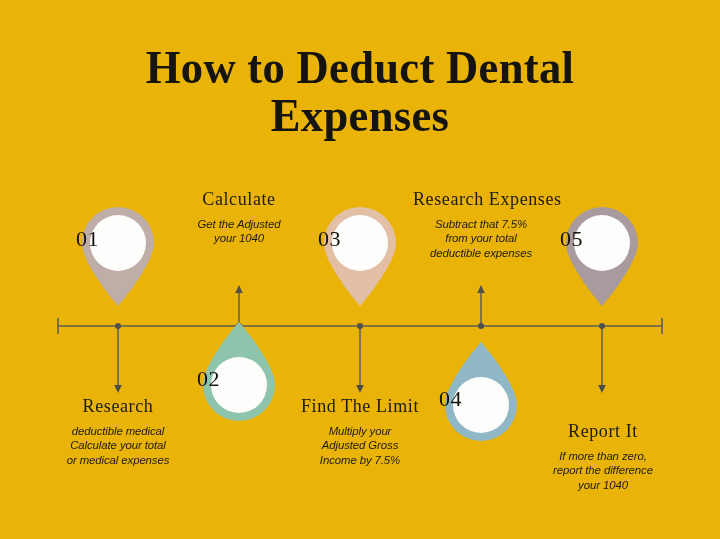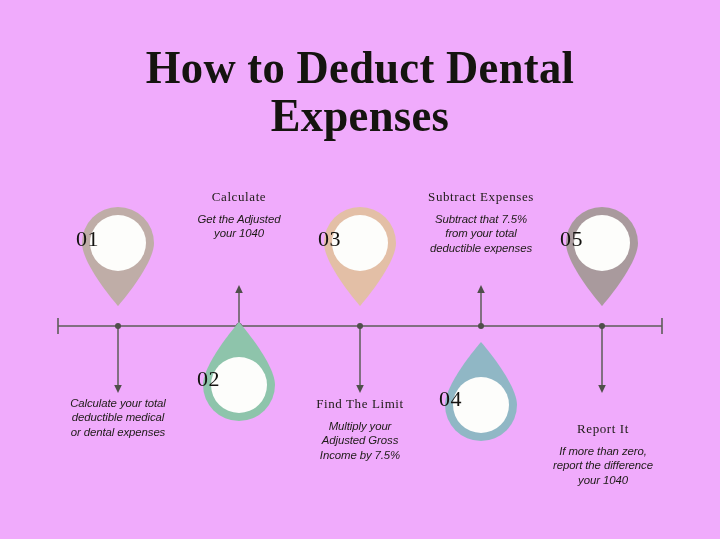--- a/index.html
+++ b/index.html
@@ -13,21 +13,21 @@
   body {
     background: #f0efe8;
     font-family: "Liberation Serif", "DejaVu Serif", serif;
     position: relative;
   }
 
   #canvas {
     position: relative;
     width: 720px;
     height: 539px;
-    background: #f0abfc;
+    background: #eab308;
   }
 
   
   #title-block {
     position: absolute;
     top: 44px;
     left: 0;
     width: 720px;
     text-align: center;
     line-height: 1.04;
@@ -71,21 +71,21 @@
   .marker.pin .numtext { top: 23px; }
   .marker.drop .numtext { top: 45px; }
 
   
   .textblock {
     position: absolute;
     text-align: center;
   }
   .tb-head {
     font-family: "Liberation Serif", "DejaVu Serif", serif;
-    font-size: 13px;
+    font-size: 18px;
     font-weight: 400;
     color: #1d1b16;
     letter-spacing: 0.6px;
     margin-bottom: 7px;
     white-space: nowrap;
   }
   .tb-body {
     font-family: "Liberation Sans", "DejaVu Sans", sans-serif;
     font-size: 11.4px;
     font-weight: 400;
@@ -177,24 +177,25 @@
 
   <div class="marker pin" style="left:560px; top:203px;">
     <svg class="shape" viewBox="0 0 84 104">
       <path d="M42 103 C42 103 78 62 78 40 A36 36 0 1 0 6 40 C6 62 42 103 42 103 Z" fill="#a99a9d"></path>
       <circle cx="42" cy="40" r="28" fill="#fdfdfb"></circle>
     </svg>
     <div class="numtext">05</div>
   </div>
 
   <div class="textblock" style="left:53px; top:396px; width:130px;">
-    <div class="tb-body">
+    <div class="tb-head">Research</div>
+    <div class="tb-body">
+      <div>deductible medical</div>
       <div>Calculate your total</div>
-      <div>deductible medical</div>
-      <div>or dental expenses</div>
+      <div>or medical expenses</div>
     </div>
   </div>
 
   <div class="textblock" style="left:180px; top:189px; width:118px;">
     <div class="tb-head">Calculate</div>
     <div class="tb-body">
       <div>Get the Adjusted</div>
       <div>your 1040</div>
     </div>
   </div>
@@ -202,21 +203,21 @@
   <div class="textblock" style="left:300px; top:396px; width:120px;">
     <div class="tb-head">Find The Limit</div>
     <div class="tb-body">
       <div>Multiply your</div>
       <div>Adjusted Gross</div>
       <div>Income by 7.5%</div>
     </div>
   </div>
 
   <div class="textblock" style="left:413px; top:189px; width:136px;">
-    <div class="tb-head">Subtract Expenses</div>
+    <div class="tb-head">Research Expenses</div>
     <div class="tb-body">
       <div>Subtract that 7.5%</div>
       <div>from your total</div>
       <div>deductible expenses</div>
     </div>
   </div>
 
   <div class="textblock" style="left:538px; top:408px; width:130px;margin-top:13px;">
     <div class="tb-head">Report It</div>
     <div class="tb-body">

